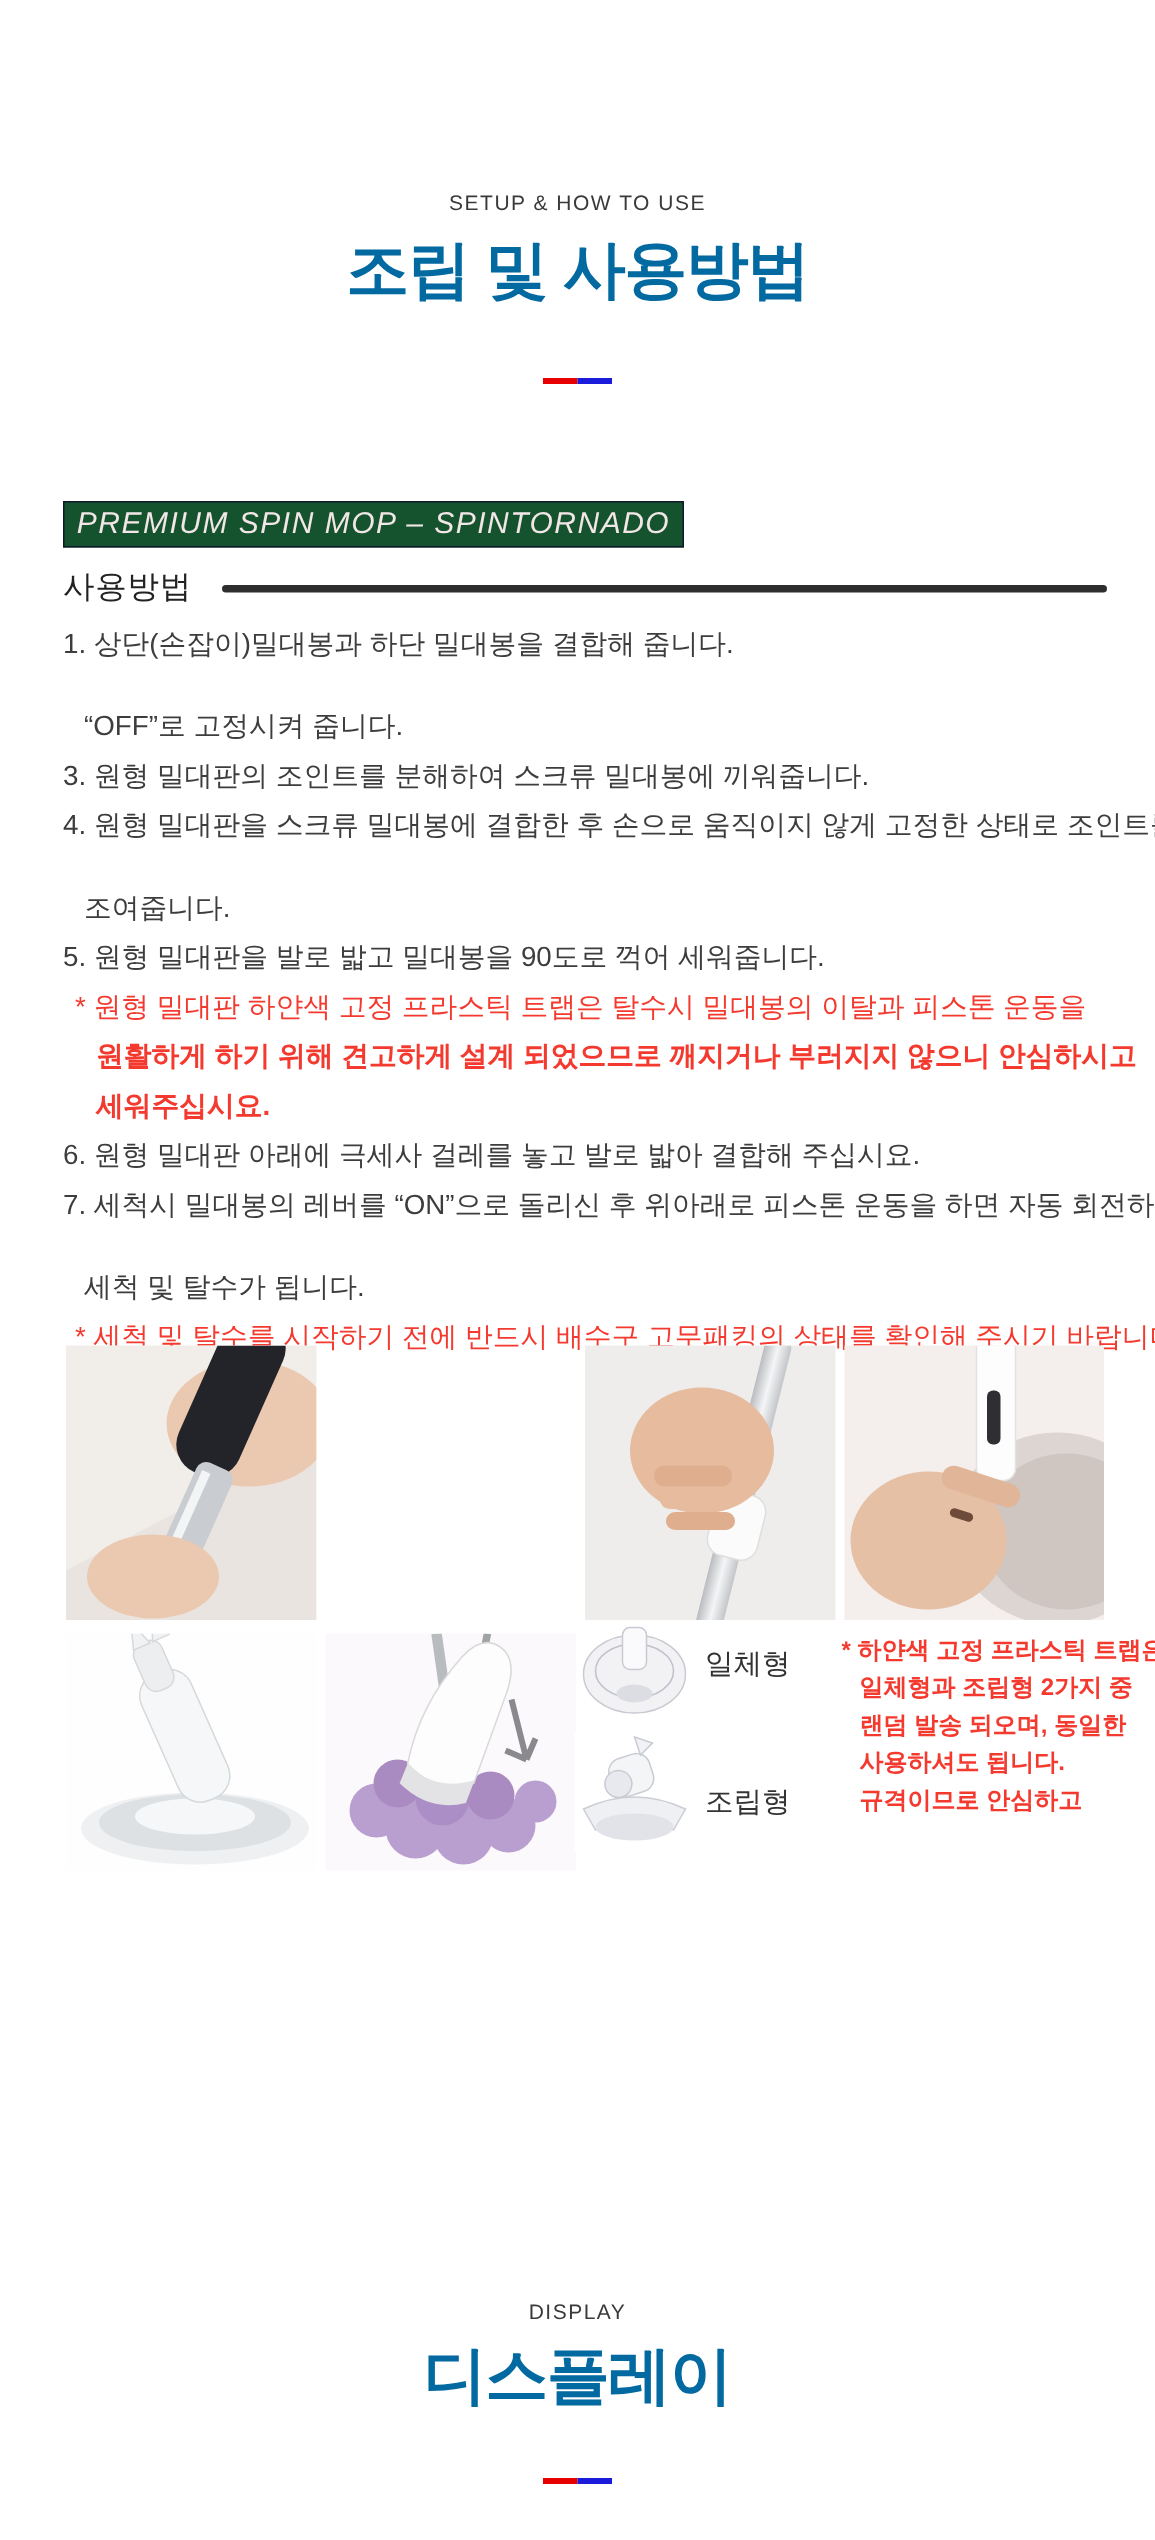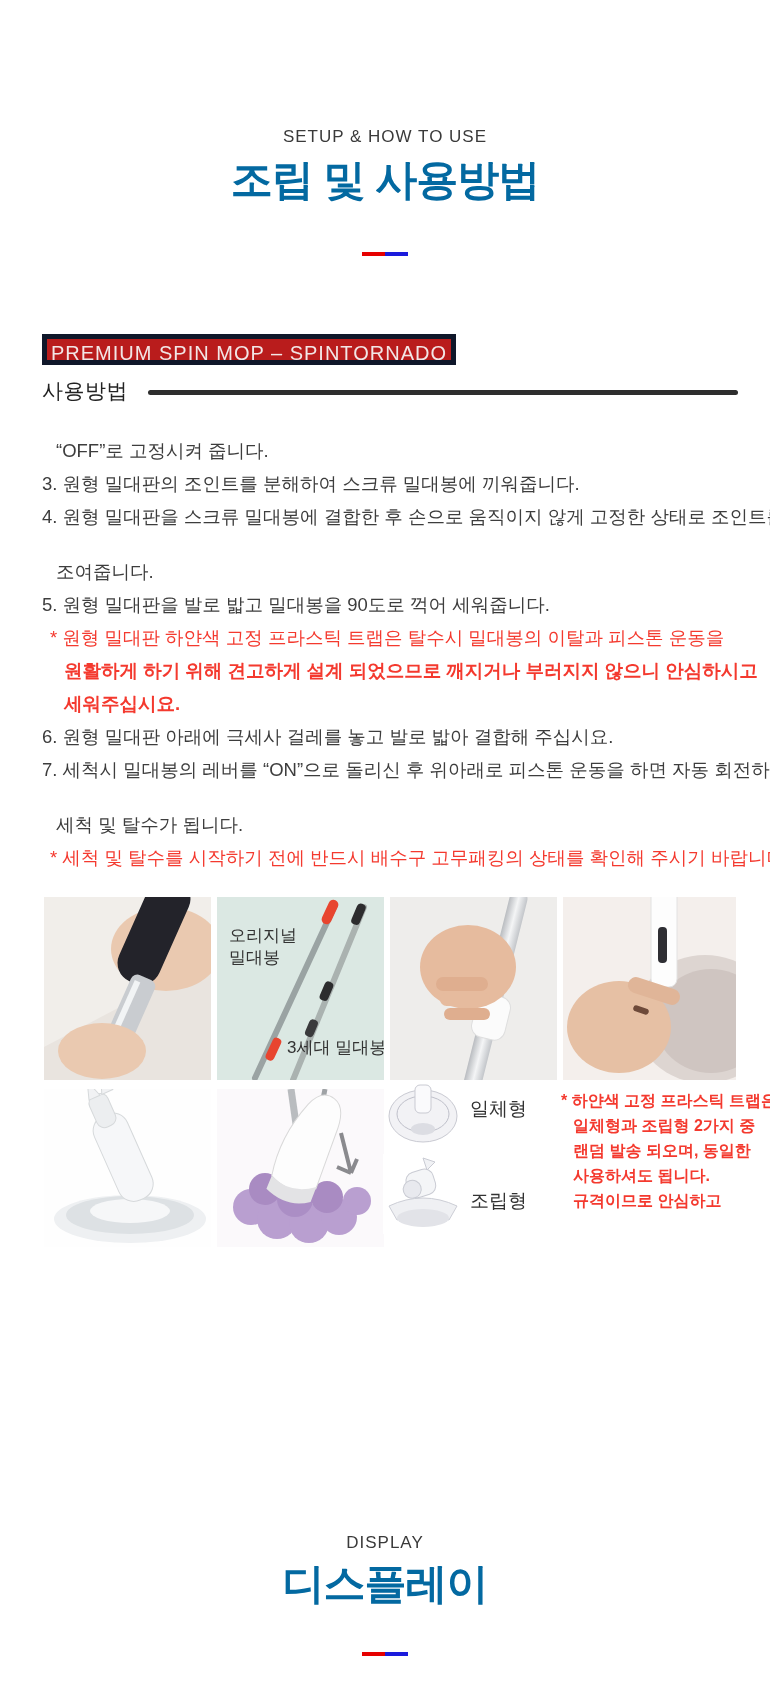--- a/index.html
+++ b/index.html
@@ -10,42 +10,42 @@
     width: 770px; height: 1693px;
     margin: 0 auto;
     background: #ffffff;
     font-family: "Liberation Sans", "DejaVu Sans", sans-serif;
     color: #333;
     overflow: hidden;
   }
   
   .eyebrow {
     position: absolute; left:0; right:0; text-align:center;
-    font-size: 17px; letter-spacing: 1px; color: #3a3a3a;
+    font-size: 14px; letter-spacing: 1px; color: #3a3a3a;
   }
   .eyebrow.top { top: 127px; }
   .big-title {
     position: absolute; left:0; right:0; text-align:center;
     font-size: 42px; font-weight: 700; color: #0369a1; letter-spacing: -1px;
   }
   .big-title.top { top: 152px; }
   .divider {
     position: absolute; left:50%; transform: translateX(-50%);
     width: 46px; height: 4px; font-size:0; line-height:0;
   }
   .divider .seg { display:inline-block; width:23px; height:4px; vertical-align:top; }
   .divider .seg.red  { background:#e60000; }
   .divider .seg.blue { background:#1b1bdc; }
   .divider.top { top: 252px; }
   
   .banner {
     position: absolute; left:42px; top:334px; width:414px; height:31px;
-    background:#b91c1c; border:5px solid #0f172a;
+    background:#14532d; border:1px solid #0f172a;
     color:#f2e6e6; font-size:20px; letter-spacing:1px;
-    text-align:center; line-height:29px;
+    text-align:center; line-height:29px;font-style:italic;
   }
   .subheading {
     position:absolute; left:42px; top:377px;
     font-size:21px; color:#222; letter-spacing:0.5px;
   }
   .subheading-rule {
     position:absolute; left:148px; top:390px; width:590px; height:5px;
     background:#2e2e2e; border-radius:3px;
   }
   
@@ -90,20 +90,21 @@
   <div class="big-title top">조립 및 사용방법</div>
   <div class="divider top">
     <span class="seg red"></span><span class="seg blue"></span>
   </div>
 
   <div class="banner">PREMIUM SPIN MOP – SPINTORNADO</div>
   <div class="subheading">사용방법</div>
   <div class="subheading-rule"></div>
 
   <div class="instructions">
+    <div class="line">1. 상단(손잡이)밀대봉과 하단 밀대봉을 결합해 줍니다.</div>
     <div class="line indent">“OFF”로 고정시켜 줍니다.</div>
     <div class="line">3. 원형 밀대판의 조인트를 분해하여 스크류 밀대봉에 끼워줍니다.</div>
     <div class="line">4. 원형 밀대판을 스크류 밀대봉에 결합한 후 손으로 움직이지 않게 고정한 상태로 조인트를</div>
     <div class="line indent">조여줍니다.</div>
     <div class="line">5. 원형 밀대판을 발로 밟고 밀대봉을 90도로 꺽어 세워줍니다.</div>
     <div class="line red star">* 원형 밀대판 하얀색 고정 프라스틱 트랩은 탈수시 밀대봉의 이탈과 피스톤 운동을</div>
     <div class="line red indent2">원활하게 하기 위해 견고하게 설계 되었으므로 깨지거나 부러지지 않으니 안심하시고</div>
     <div class="line red indent2">세워주십시요.</div>
     <div class="line">6. 원형 밀대판 아래에 극세사 걸레를 놓고 발로 밟아 결합해 주십시요.</div>
     <div class="line">7. 세척시 밀대봉의 레버를 “ON”으로 돌리신 후 위아래로 피스톤 운동을 하면 자동 회전하여</div>
@@ -116,35 +117,20 @@
       <rect width="167" height="183" fill="#f1eeea"></rect>
       <path d="M0 150 L167 62 L167 183 L0 183 Z" fill="#e9e4df"></path>
       <ellipse cx="122" cy="52" rx="55" ry="42" fill="#eac9b0"></ellipse>
       <rect x="88" y="-22" width="44" height="112" rx="20" transform="rotate(24 110 34)" fill="#23232a"></rect>
       <rect x="76" y="78" width="26" height="62" rx="7" transform="rotate(24 89 109)" fill="#c9ccd0"></rect>
       <rect x="80" y="82" width="6" height="52" transform="rotate(24 83 108)" fill="#f2f4f5"></rect>
       <ellipse cx="58" cy="154" rx="44" ry="28" fill="#eac9b0"></ellipse>
     </svg>
   </figure>
 
-  <figure class="photo" style="left:217px; top:897px; width:167px; height:183px; background:#dbe8e3;">
-    <svg viewBox="0 0 167 183" preserveAspectRatio="none">
-      <rect width="167" height="183" fill="#dbe8e3"></rect>
-      <line x1="38" y1="181" x2="118" y2="8" stroke="#9aa3a3" stroke-width="6" stroke-linecap="round"></line>
-      <rect x="108" y="2" width="10" height="26" rx="5" transform="rotate(25 113 15)" fill="#e8452f"></rect>
-      <rect x="52" y="140" width="9" height="24" rx="4" transform="rotate(25 56 152)" fill="#e8452f"></rect>
-      <line x1="76" y1="183" x2="147" y2="10" stroke="#aab2b0" stroke-width="6" stroke-linecap="round"></line>
-      <rect x="137" y="6" width="9" height="22" rx="4" transform="rotate(23 141 17)" fill="#2c2c2e"></rect>
-      <rect x="105" y="84" width="9" height="20" rx="4" transform="rotate(23 109 94)" fill="#2c2c2e"></rect>
-      <rect x="90" y="122" width="9" height="18" rx="4" transform="rotate(23 94 131)" fill="#3a3a3c"></rect>
-    </svg>
-    <figcaption class="img-label" style="left:12px; top:28px;">오리지널
-밀대봉</figcaption>
-    <figcaption class="img-label" style="left:70px; top:140px; white-space:nowrap;">3세대 밀대봉</figcaption>
-  </figure>
 
   <figure class="photo" style="left:390px; top:897px; width:167px; height:183px;">
     <svg viewBox="0 0 167 183" preserveAspectRatio="none">
       <defs>
         <linearGradient id="polG" x1="0" y1="0" x2="1" y2="0">
           <stop offset="0" stop-color="#b9bcc0"></stop>
             <stop offset="0.5" stop-color="#f4f5f6"></stop>
             <stop offset="1" stop-color="#c2c5c9"></stop>
         </linearGradient>
       </defs>

